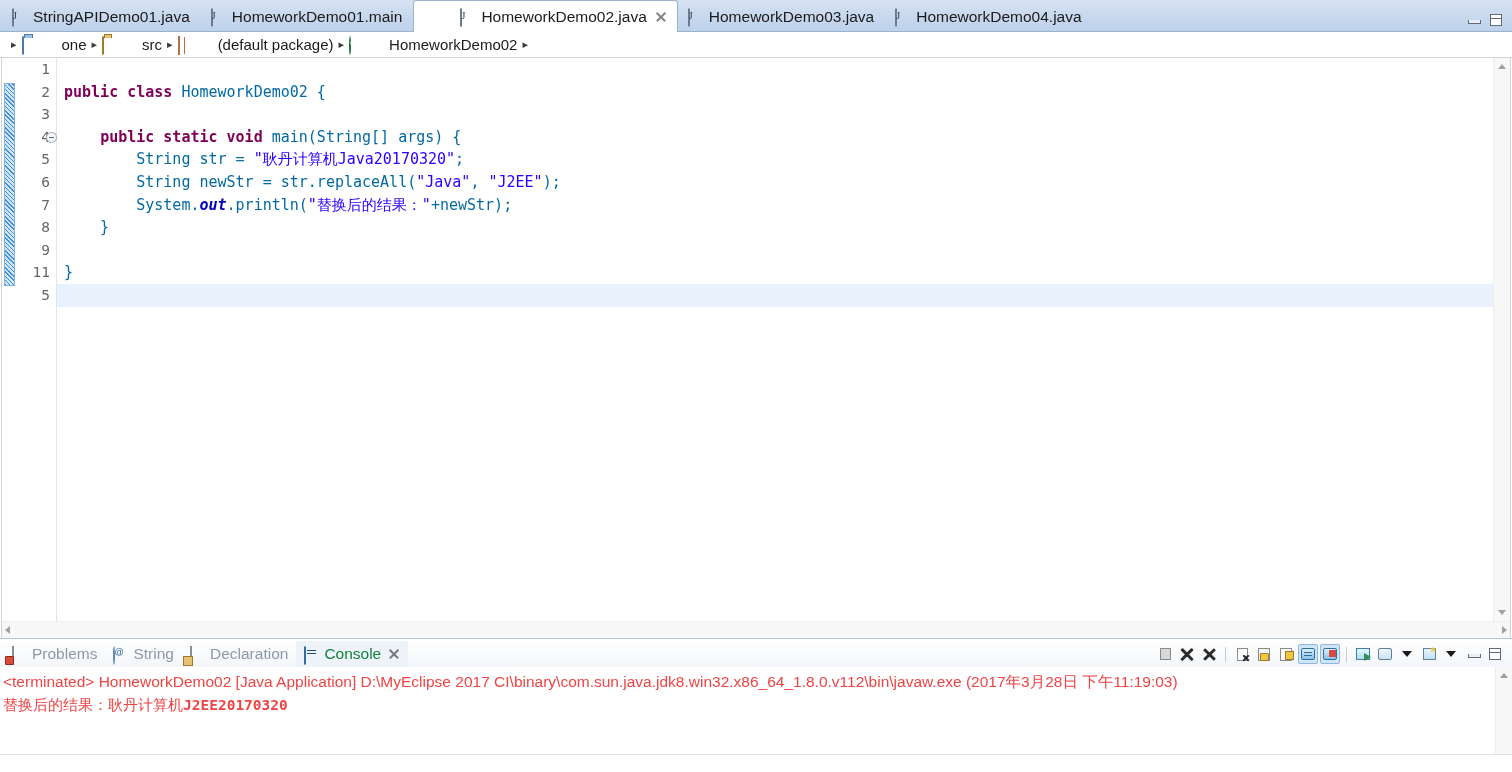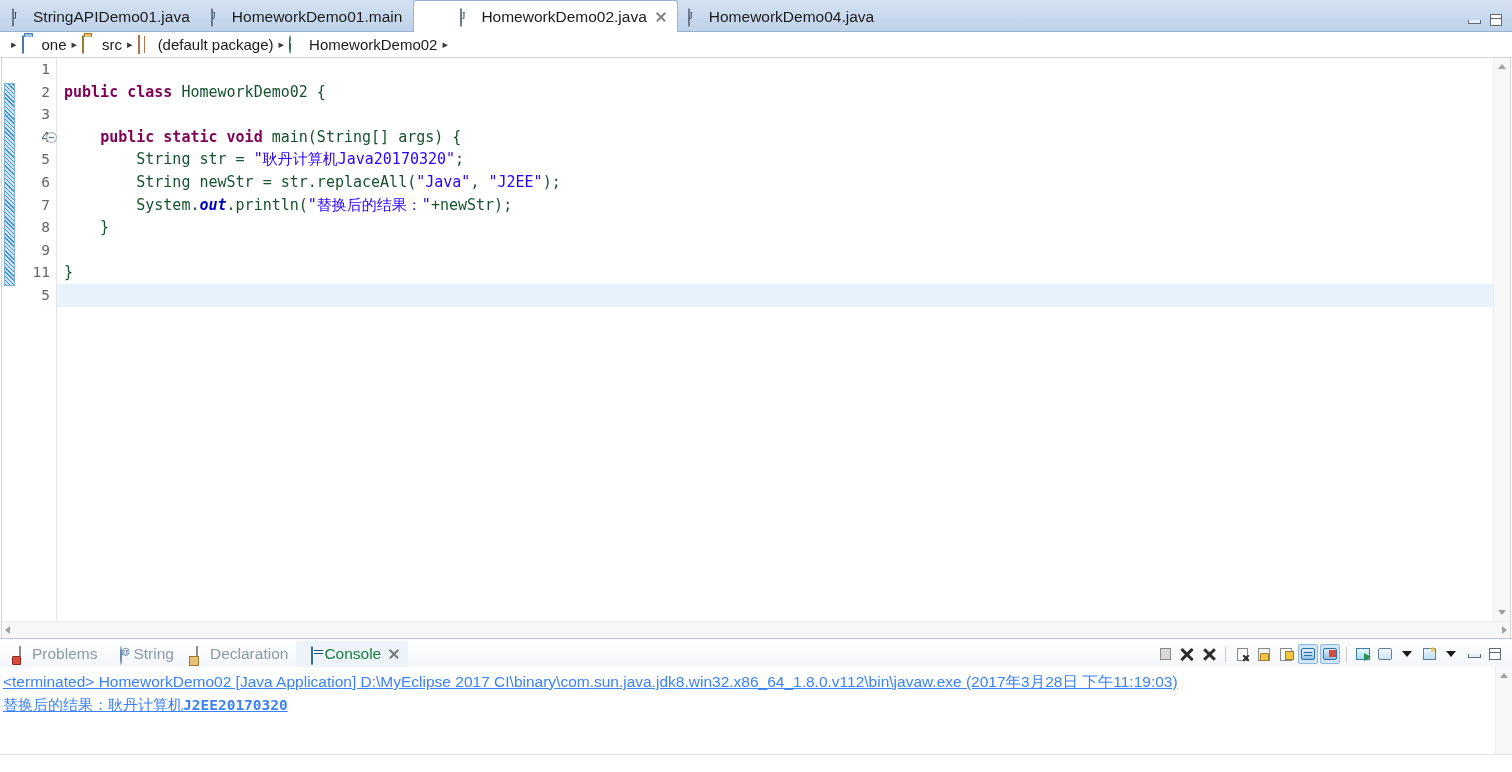--- a/index.html
+++ b/index.html
@@ -144,21 +144,21 @@
     flex: 0 0 26px;
     white-space: nowrap;
   }
   .bc-arrow {
     color: #3a3a3a;
     font-size: 11px;
     padding: 0 5px;
     display: inline-block;
     line-height: 1;
   }
-  .bc-item { display: flex; align-items: flex-start; }
+  .bc-item { display: flex; align-items: center; gap: 20px; }
   .bc-item .bc-label { margin-left: 4px; }
   .ic {
     width: 16px; height: 16px;
     display: inline-block;
     position: relative;
     flex: 0 0 16px;
   }
   
   .ic-project {
     width: 16px; height: 13px;
@@ -309,21 +309,21 @@
   }
   .code .line { height: 22.6px; }
   .code .line.current {
     background: #e8f2fd;
     margin-left: -7px;
     padding-left: 7px;
   }
   .kw   { color: #7f0055; font-weight: bold; }
   .str  { color: #2a00ff; }
   .fld  { color: #0000c0; font-style: italic; font-weight: bold; }
-  .plain{ color: #14532d; }
+  .plain{ color: #0369a1; }
 
   
   .vscroll {
     width: 17px;
     flex: 0 0 17px;
     background: #f7f7f7;
     border-left: 1px solid #eeeeee;
     position: relative;
   }
   .vscroll .arrow-up, .vscroll .arrow-dn {
@@ -384,21 +384,20 @@
     border-top: 1px solid #b6c6da;
   }
   .view-tabbar {
     height: 28px;
     flex: 0 0 28px;
     display: flex;
     align-items: flex-end;
     background: linear-gradient(to bottom,#ffffff 0%, #f3f6fa 100%);
     position: relative;
     padding-left: 4px;
-    text-align: center;
   }
   .vtab {
     height: 26px;
     display: flex;
     align-items: center;
     padding: 0 8px;
     font-size: 15.5px;
     color: #8c99a8;
     white-space: nowrap;
   }
@@ -654,26 +653,25 @@
     flex: 1 1 auto;
     position: relative;
     display: flex;
     background: #ffffff;
     min-height: 0;
   }
   .console-text {
     flex: 1 1 auto;
     font-family: "Liberation Sans", sans-serif;
     font-size: 15.5px;
-    color: #3b82f6;
+    color: #ef4444;
     padding: 3px 0 0 3px;
     line-height: 23px;
     white-space: nowrap;
     overflow: hidden;
-    text-decoration: underline;
   }
   .console-line2 {
     font-family: "Liberation Sans", sans-serif;
     font-size: 15px;
   }
   .console-line2 .mono {
     font-family: "DejaVu Sans Mono", monospace;
     font-weight: bold;
     font-size: 14.5px;
   }
@@ -705,20 +703,24 @@
         <span>StringAPIDemo01.java</span>
       </div>
       <div class="tab">
         <span class="tabicon"><span class="javaicon"></span></span>
         <span>HomeworkDemo01.main</span>
       </div>
       <div class="tab active">
         <span class="tabicon"><span class="javaicon"></span></span>
         <span>HomeworkDemo02.java</span>
         <span class="tab-close"></span>
+      </div>
+      <div class="tab">
+        <span class="tabicon"><span class="javaicon"></span></span>
+        <span>HomeworkDemo03.java</span>
       </div>
       <div class="tab">
         <span class="tabicon"><span class="javaicon"></span></span>
         <span>HomeworkDemo04.java</span>
       </div>
       <div class="tabbar-right">
       <div class="win-min"></div>
       <div class="win-max"></div>
     </div>
   </div>

